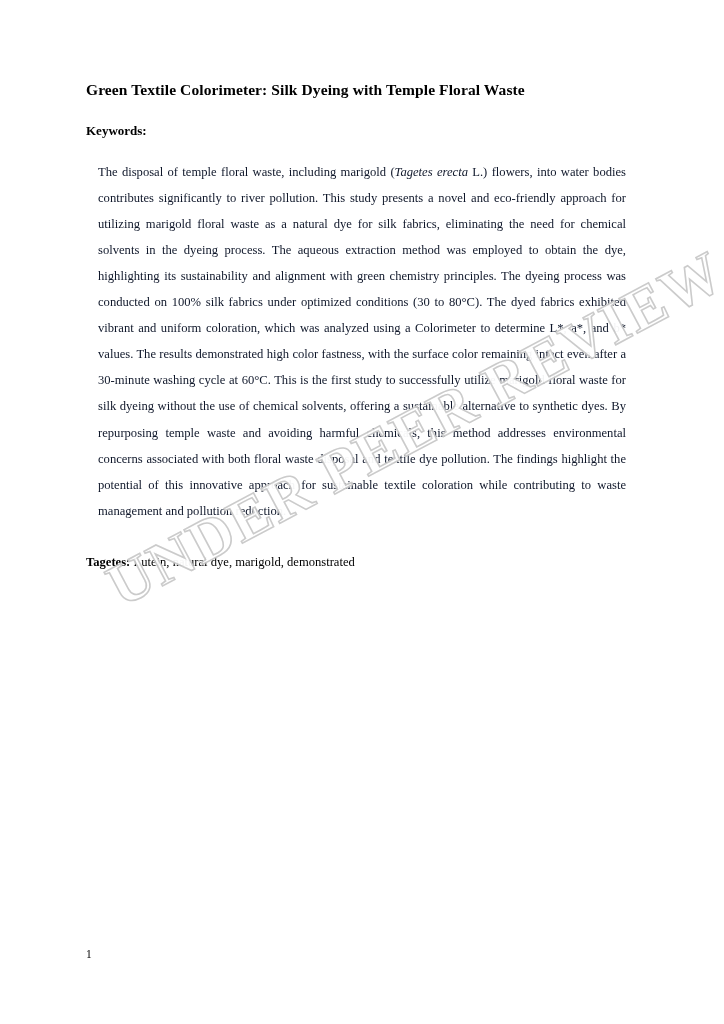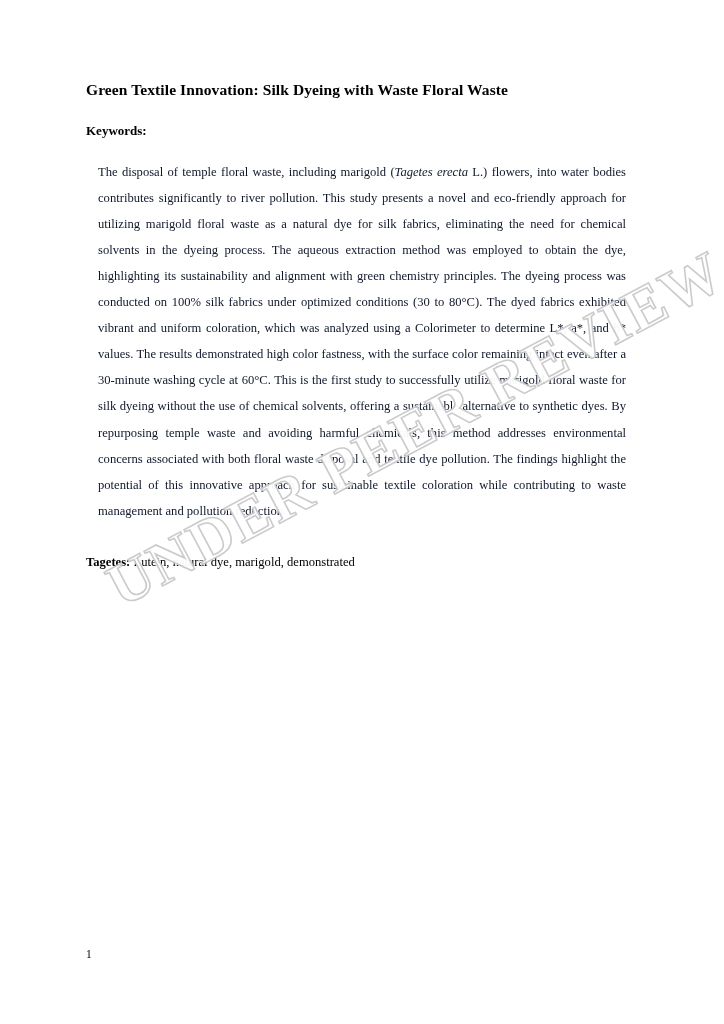--- a/index.html
+++ b/index.html
@@ -90,21 +90,21 @@
     color: #000000;
   }
 </style>
 </head>
 <body>
 
 <div class="page">
 
   <div class="content">
 
-    <h1 class="doc-title">Green Textile Innovation: Silk Dyeing with Waste Floral Waste</h1>
+    <h1 class="doc-title">Green Textile Colorimeter: Silk Dyeing with Temple Floral Waste</h1>
 
     <div class="section-label">Keywords:</div>
 
     <p class="abstract-body"><span>The disposal of temple floral waste, including marigold (</span><span class="it">Tagetes erecta</span><span> L.) flowers, into water bodies contributes significantly to river pollution. This study presents a novel and eco-friendly approach for utilizing marigold floral waste as a natural dye for silk fabrics, eliminating the need for chemical solvents in the dyeing process. The aqueous extraction method was employed to obtain the dye, highlighting its sustainability and alignment with green chemistry principles. The dyeing process was conducted on 100% silk fabrics under optimized conditions (30 to 80°C). The dyed fabrics exhibited vibrant and uniform coloration, which was analyzed using a Colorimeter to determine L*, a*, and b* values. The results demonstrated high color fastness, with the surface color remaining intact even after a 30-minute washing cycle at 60°C. This is the first study to successfully utilize marigold floral waste for silk dyeing without the use of chemical solvents, offering a sustainable alternative to synthetic dyes. By repurposing temple waste and avoiding harmful chemicals, this method addresses environmental concerns associated with both floral waste disposal and textile dye pollution. The findings highlight the potential of this innovative approach for sustainable textile coloration while contributing to waste management and pollution reduction.</span></p>
 
     <p class="keywords"><span class="kw-label">Tagetes:</span><span> Lutein, natural dye, marigold, demonstrated</span></p>
 
   </div>
 
   <div class="watermark">

